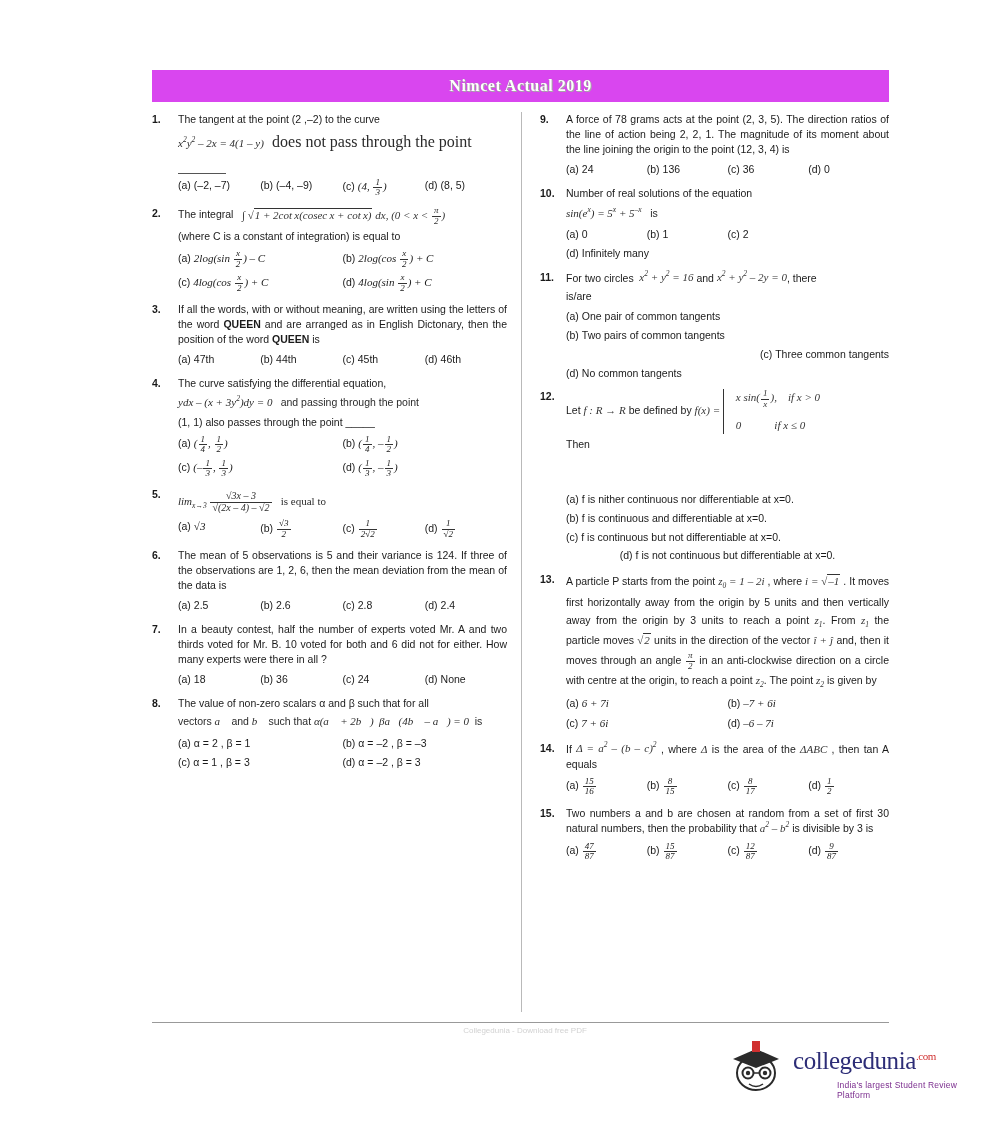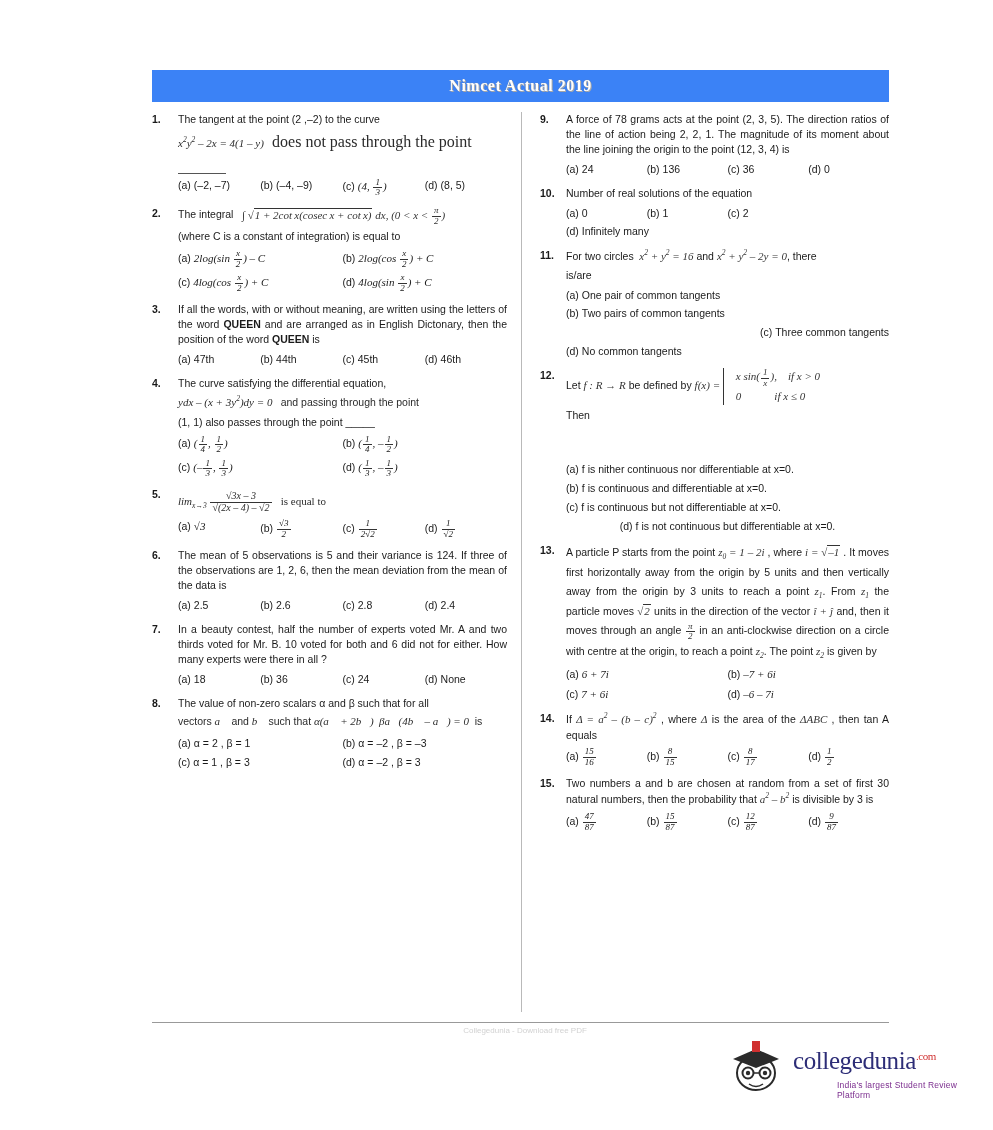--- a/index.html
+++ b/index.html
@@ -20,21 +20,21 @@
     left: 0; top: 0;
     width: 993px;
     height: 1130px;
   }
   .title-bar {
     position: absolute;
     left: 152px;
     top: 70px;
     width: 737px;
     height: 32px;
-    background: #3b82f6;
+    background: #d946ef;
     display: flex;
     align-items: center;
     justify-content: center;
   }
   .title-bar .title-text {
     font-family: "Liberation Serif", serif;
     font-weight: bold;
     font-size: 16px;
     letter-spacing: 0.5px;
     color: #ffffff;
@@ -333,20 +333,23 @@
             <div class="opt"><span class="lab">(c)</span><span>36</span></div>
             <div class="opt"><span class="lab">(d)</span><span>0</span></div>
           </div>
         </div>
       </div>
 
       <div class="q">
         <div class="q-num">10.</div>
         <div class="q-body">
           <div class="q-text">Number of real solutions of the equation</div>
+          <div class="math-line">
+            sin(<i>e</i><sup>x</sup>) = 5<sup>x</sup> + 5<sup>–x</sup> <span style="font-style:normal;font-family:'Liberation Sans',sans-serif;font-size:10.5px;">&nbsp; is</span>
+          </div>
           <div class="opts cols4">
             <div class="opt"><span class="lab">(a)</span><span>0</span></div>
             <div class="opt"><span class="lab">(b)</span><span>1</span></div>
             <div class="opt"><span class="lab">(c)</span><span>2</span></div>
             <div class="opt" style="width:38%;"><span class="lab">(d)</span><span>Infinitely many</span></div>
           </div>
         </div>
       </div>
 
       <div class="q">
@@ -370,21 +373,21 @@
 
       <div class="q">
         <div class="q-num">12.</div>
         <div class="q-body">
           <div class="q-text">
             Let <span class="math"><i>f</i> : <i>R</i> → <i>R</i></span> be defined by
             <span class="math">
               <i>f</i>(<i>x</i>) =
               <span style="display:inline-block;vertical-align:middle;border-left:1px solid #333;padding-left:12px;line-height:1.5;">
                 <span style="display:block;"><i>x</i> sin(<span class="frac"><span class="num">1</span><span class="den">x</span></span>), &nbsp;&nbsp;&nbsp;if <i>x</i> &gt; 0</span>
-                <span style="display:block;">0 &nbsp;&nbsp;&nbsp;&nbsp;&nbsp;&nbsp;&nbsp;&nbsp;&nbsp;&nbsp; if <i>x</i> ≤ 0</span>
+                <span style="display:block;margin-top:8px;">0 &nbsp;&nbsp;&nbsp;&nbsp;&nbsp;&nbsp;&nbsp;&nbsp;&nbsp;&nbsp; if <i>x</i> ≤ 0</span>
               </span>
             </span>
           </div>
           <div class="q-text">Then</div>
           <div class="opts">
             <div class="opt" style="width:100%;margin-top:35px;"><span class="lab">(a)</span><span>f is nither continuous nor differentiable at x=0.</span></div>
             <div class="opt" style="width:100%;"><span class="lab">(b)</span><span>f is continuous and differentiable at x=0.</span></div>
             <div class="opt" style="width:100%;"><span class="lab">(c)</span><span>f is continuous but not differentiable at x=0.</span></div>
             <div class="opt" style="width:100%;text-align:center;"><span class="lab">(d)</span><span>f is not continuous but differentiable at x=0.</span></div>
           </div>

